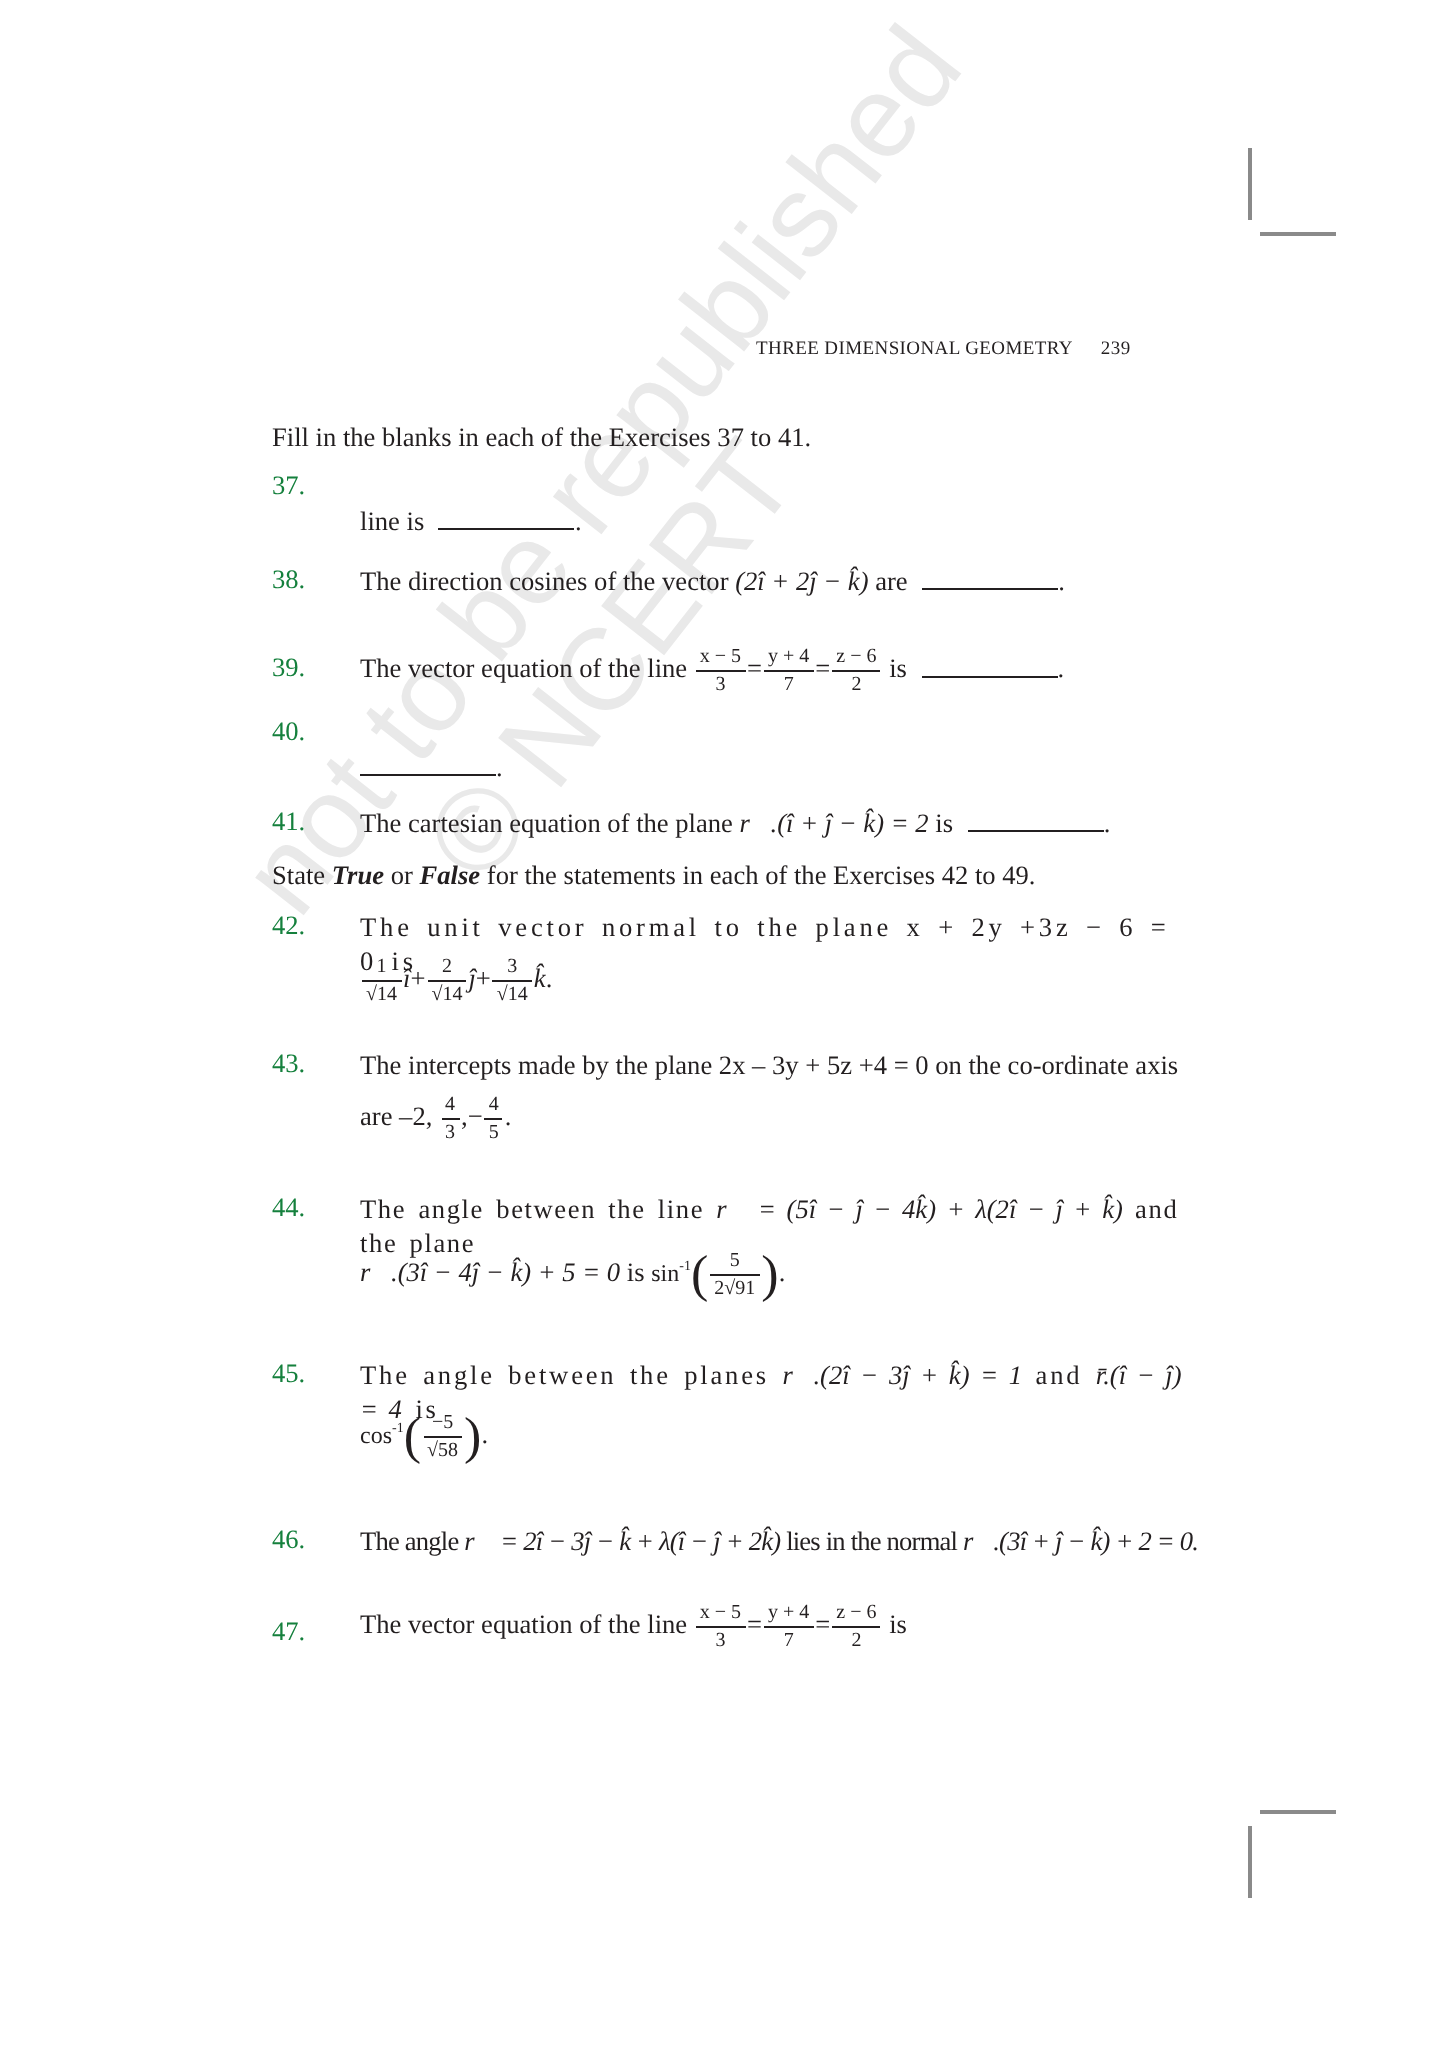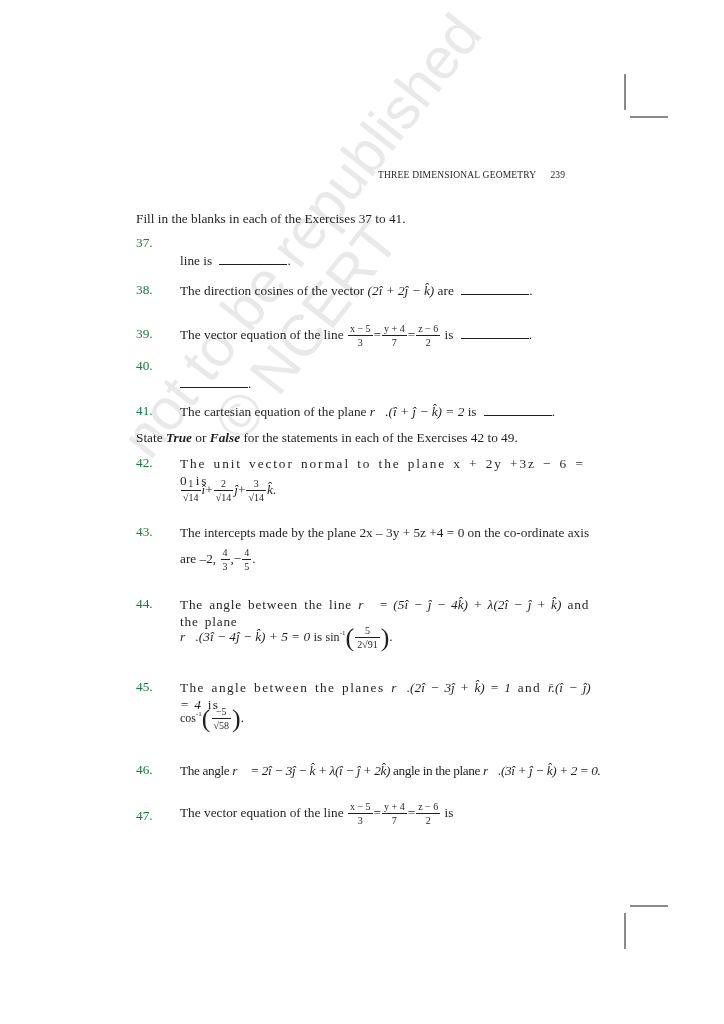--- a/index.html
+++ b/index.html
@@ -142,21 +142,21 @@
     <div class="line2" style="top:26px;">
       <span style="font-size:12px;">cos</span><sup>-1</sup><span class="paren">(</span><span class="frac"><span class="num">−5</span><span class="den">√58</span></span><span class="paren">)</span>.
     </div>
   </div>
 
   <div class="q" style="top:762px;">
     <span class="qnum">46.</span>
     <div class="qtext" style="letter-spacing:-0.4px; white-space:nowrap;">
       <span>The angle</span>
       <i>r⃗ = 2î − 3ĵ − k̂ + λ(î − ĵ + 2k̂)</i>
-      <span>angle in the plane</span>
+      <span>lies in the normal</span>
       <i>r⃗.(3î + ĵ − k̂) + 2 = 0.</i>
     </div>
   </div>
 
   <div class="q" style="top:800px;">
     <span class="qnum" style="top:8px;">47.</span>
     <div class="qtext">
       <span>The vector equation of the line</span>
       <span class="frac"><span class="num v">x − 5</span><span class="den">3</span></span>=<span class="frac"><span class="num v">y + 4</span><span class="den">7</span></span>=<span class="frac"><span class="num v">z − 6</span><span class="den">2</span></span>
       <span>is</span>

